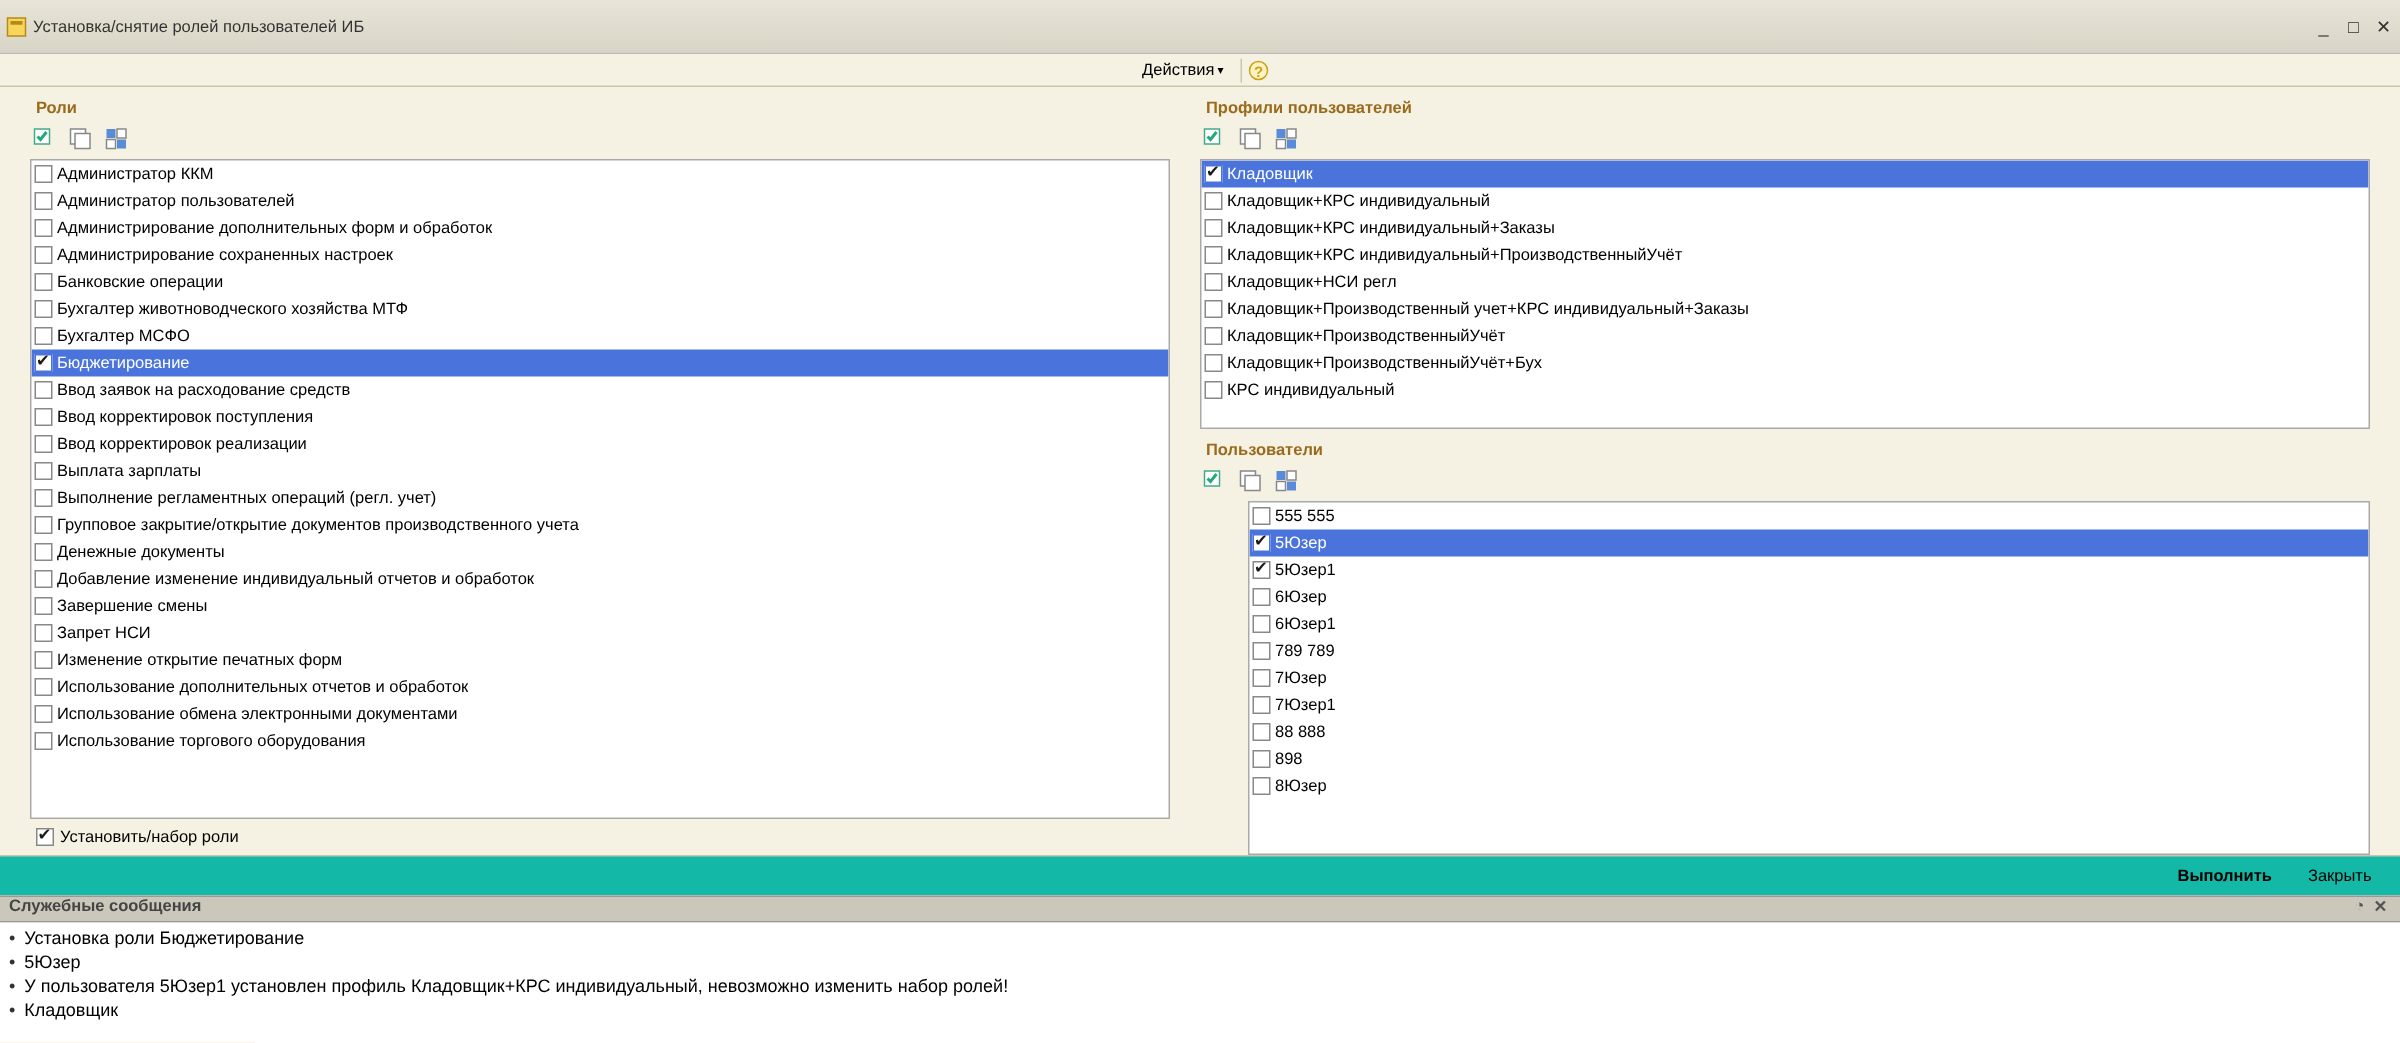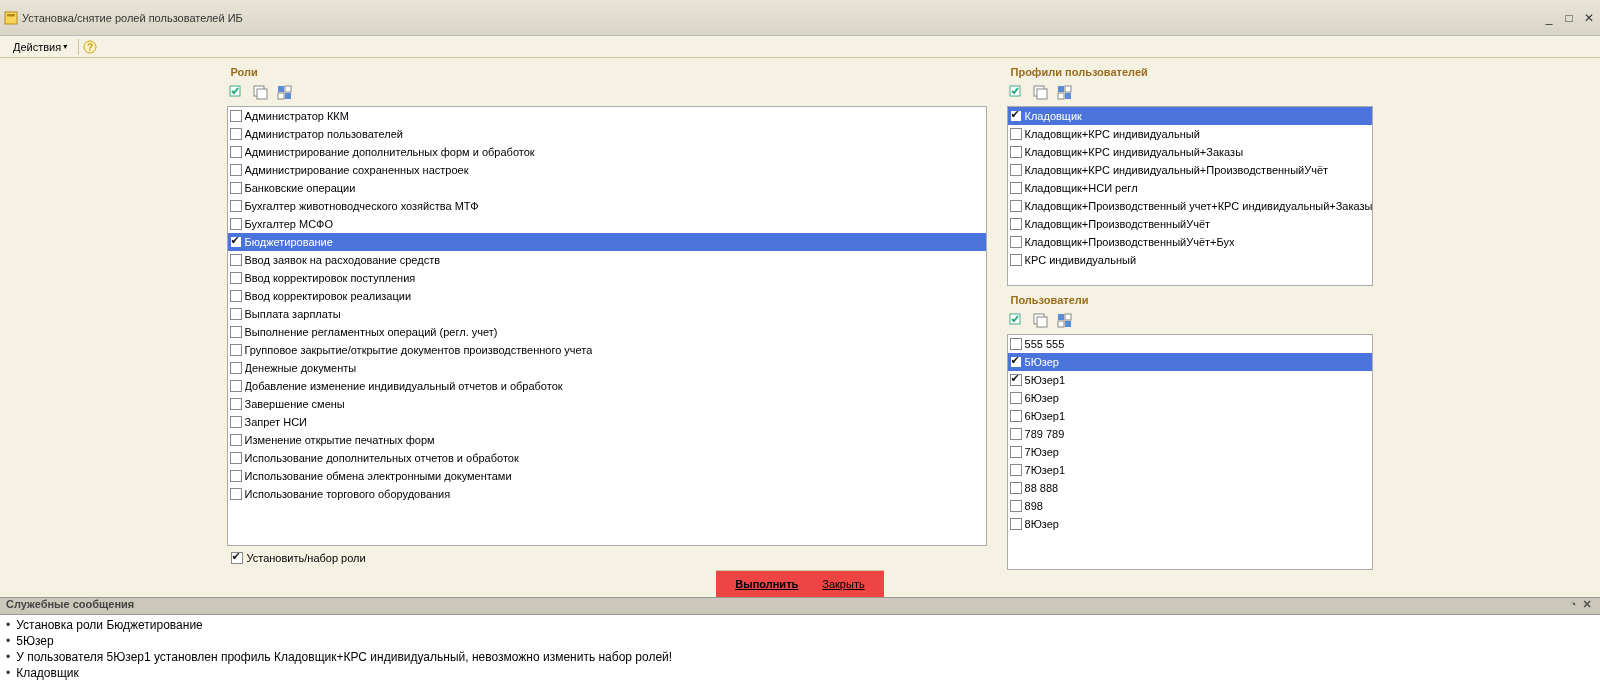--- a/index.html
+++ b/index.html
@@ -7,21 +7,21 @@
   body { background: #f5f2e3; display: flex; flex-direction: column; }
   
   
   .titlebar { background: linear-gradient(#e8e5d8, #d8d5c7); height: 36px; display: flex; align-items: center; padding: 0 4px; border-bottom: 1px solid #bbb; }
   .titlebar .icon { width: 14px; height: 14px; margin-right: 4px; display:inline-block; }
   .titlebar .title { flex: 1; font-weight: normal; font-size: 11px; color: #333; }
   .titlebar .winctrl { display: flex; gap: 6px; }
   .titlebar .winctrl span { width: 14px; height: 14px; display: inline-flex; align-items: center; justify-content: center; color: #333; font-size: 12px; cursor: default; }
   
   
-  .toolbar { background: #f5f2e3; height: 22px; display: flex; align-items: center; padding: 2px 6px; border-bottom: 1px solid #ccc5a8; gap: 4px;}
+  .toolbar { background: #f5f2e3; height: 22px; display: flex; align-items: center; padding: 2px 6px; border-bottom: 1px solid #ccc5a8; gap: 4px; justify-content: center;}
   .toolbar button { font-size: 11px; border: 1px solid transparent; background: transparent; padding: 1px 6px; display: inline-flex; align-items: center; gap: 2px; }
   .mini-icon { width: 14px; height: 14px; display:inline-block; }
   
   
   .panel-title { color: #9a6b1c; font-weight: bold; font-size: 11px; padding: 8px 4px 4px 4px; }
   
   
   .iconstrip { display: flex; gap: 4px; padding: 2px 0 4px 0; }
   .iconstrip span { width: 20px; height: 18px; display: inline-flex; align-items:center; justify-content:center; border:1px solid transparent; }
   
@@ -29,33 +29,33 @@
   .listbox { border: 1px solid #aaa; background: #fff; overflow-y: scroll; }
   .row { display: flex; align-items: center; height: 18px; padding-left: 2px; }
   .row .cb { width: 12px; height: 12px; border: 1px solid #888; background: #fff; margin-right: 3px; flex-shrink:0; position: relative; }
   .row .cb.checked::after { content: "✔"; position: absolute; top: -3px; left: 0; font-size: 11px; color: #1a1a1a; }
   .row.selected { background: #4a74db; color: #fff; }
   .row.selected .cb { border-color:#4a74db; background:#fff; }
   .row.selected .cb.checked::after{ color:#1a1a1a;}
   .row span.txt { white-space: nowrap; overflow: hidden; }
   
   
-  .work { flex: 1; display: flex; flex-direction: column; overflow:hidden;align-items:center; }
+  .work { flex: 1; display: flex; flex-direction: column; overflow:hidden; }
   .content { flex: 1; display: flex; padding: 0 20px; gap: 20px; overflow:hidden;}
   .left { width: 760px; display:flex; flex-direction:column; }
   .right { flex:1; display:flex; flex-direction:column; }
   .left .listbox { flex:1; min-height:0; }
   .right .listbox.profiles { height: 180px; }
-  .right .listbox.users { flex:1; min-height:0; }
+  .right .listbox.users { flex:1; min-height:0;margin-left:32px; }
   
   .footer-chk { padding: 6px 0 6px 4px; display:flex; align-items:center; gap:4px;}
   .footer-chk .cb { width:12px; height:12px; border:1px solid #888; background:#fff; position:relative;}
   .footer-chk .cb.checked::after{content:"✔"; position:absolute; top:-3px; left:0; font-size:11px; color:#1a1a1a;}
   
-  .buttons { border-top: 1px solid #ccc5a8; padding: 4px 10px; display:flex; justify-content:flex-end; gap:6px; background:#ef4444;text-decoration:underline;}
+  .buttons { border-top: 1px solid #ccc5a8; padding: 4px 10px; display:flex; justify-content:flex-end; gap:6px; background:#14b8a6;}
   .buttons button { padding: 2px 8px; border:1px solid transparent; background:transparent; font-size:11px;}
   .buttons button.primary { font-weight:bold;}
   
   
   .msghdr { background: #cbc8bb; border-top:1px solid #999; border-bottom:1px solid #999; height:18px; display:flex; align-items:flex-start; padding:0 6px; color:#444; font-weight:bold; font-size:11px;}
   .msghdr .spacer{flex:1;}
   .msghdr .ctrl{width:14px; text-align:center; color:#555;}
   .messages { background:#fff; font-family: Liberation Sans, sans-serif; font-size:12px; padding:2px 6px 10px 6px; line-height:16px; height:80px;}
   .messages .line::before{content:"•"; color:#333; margin-right:6px;}
   

